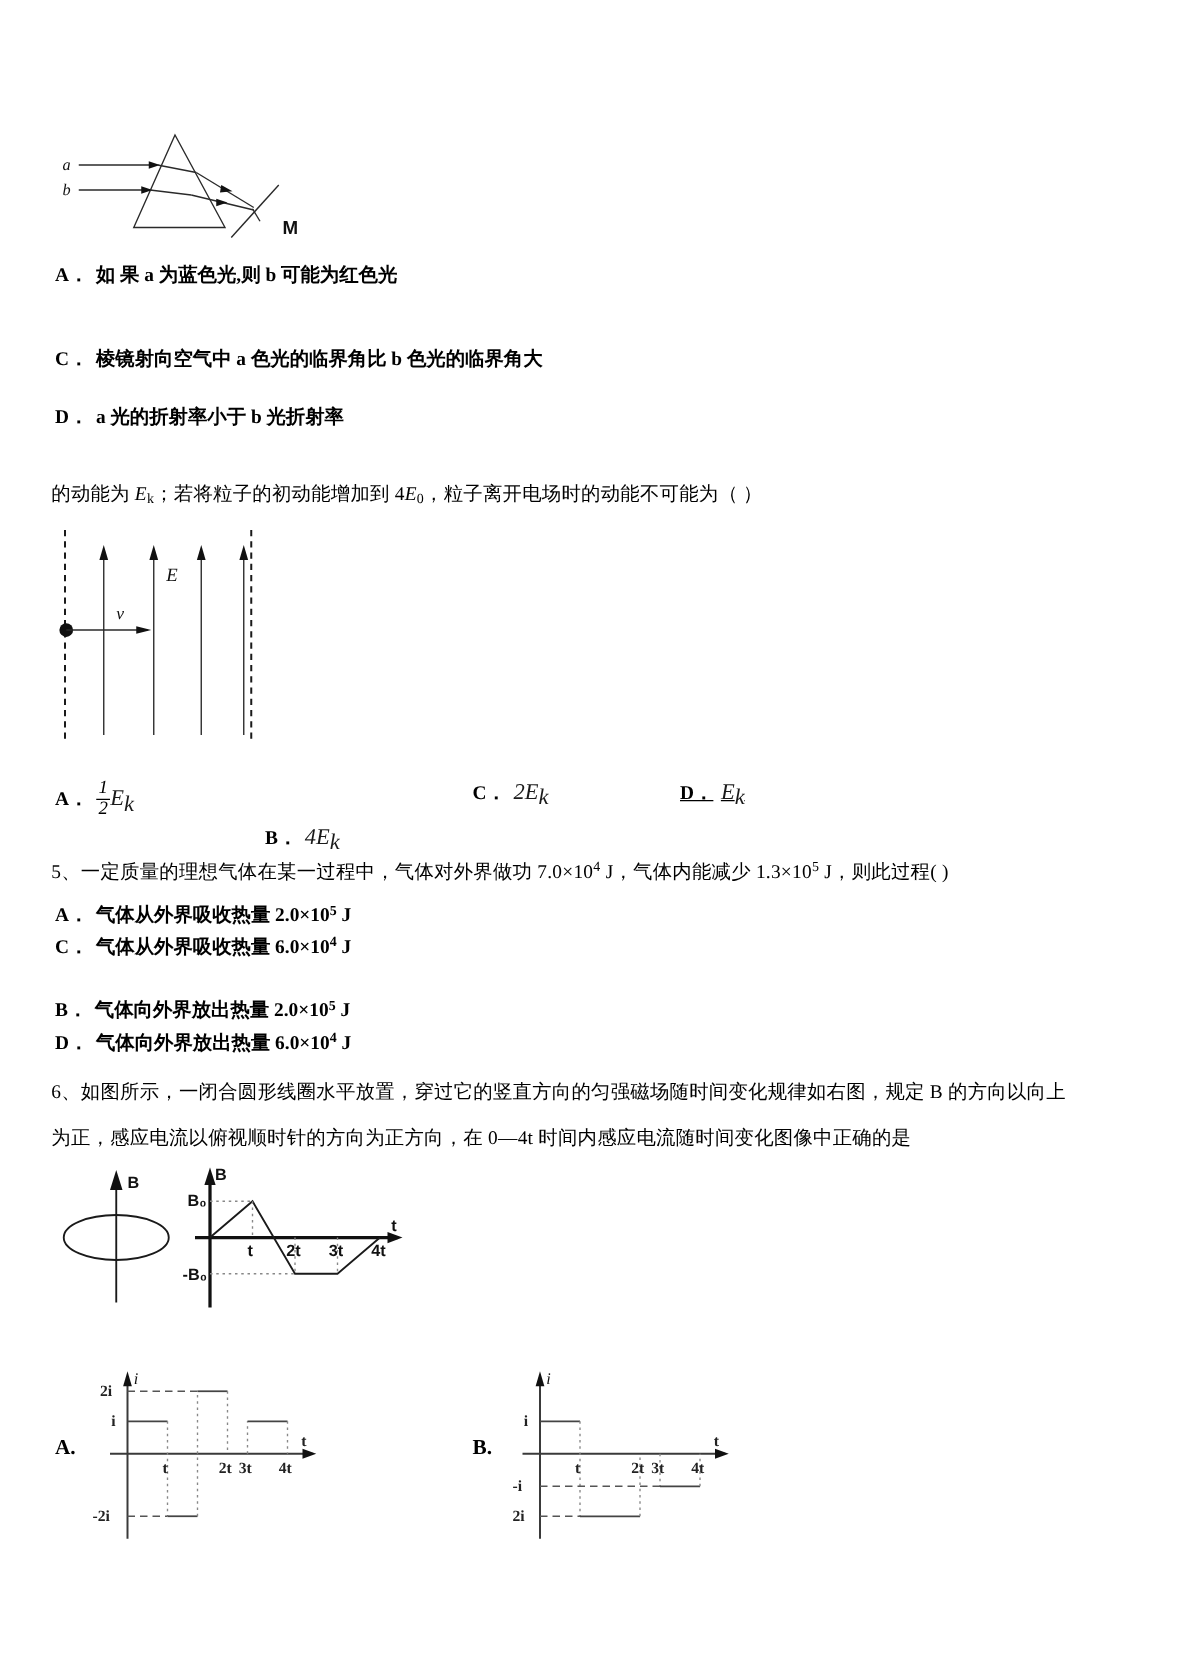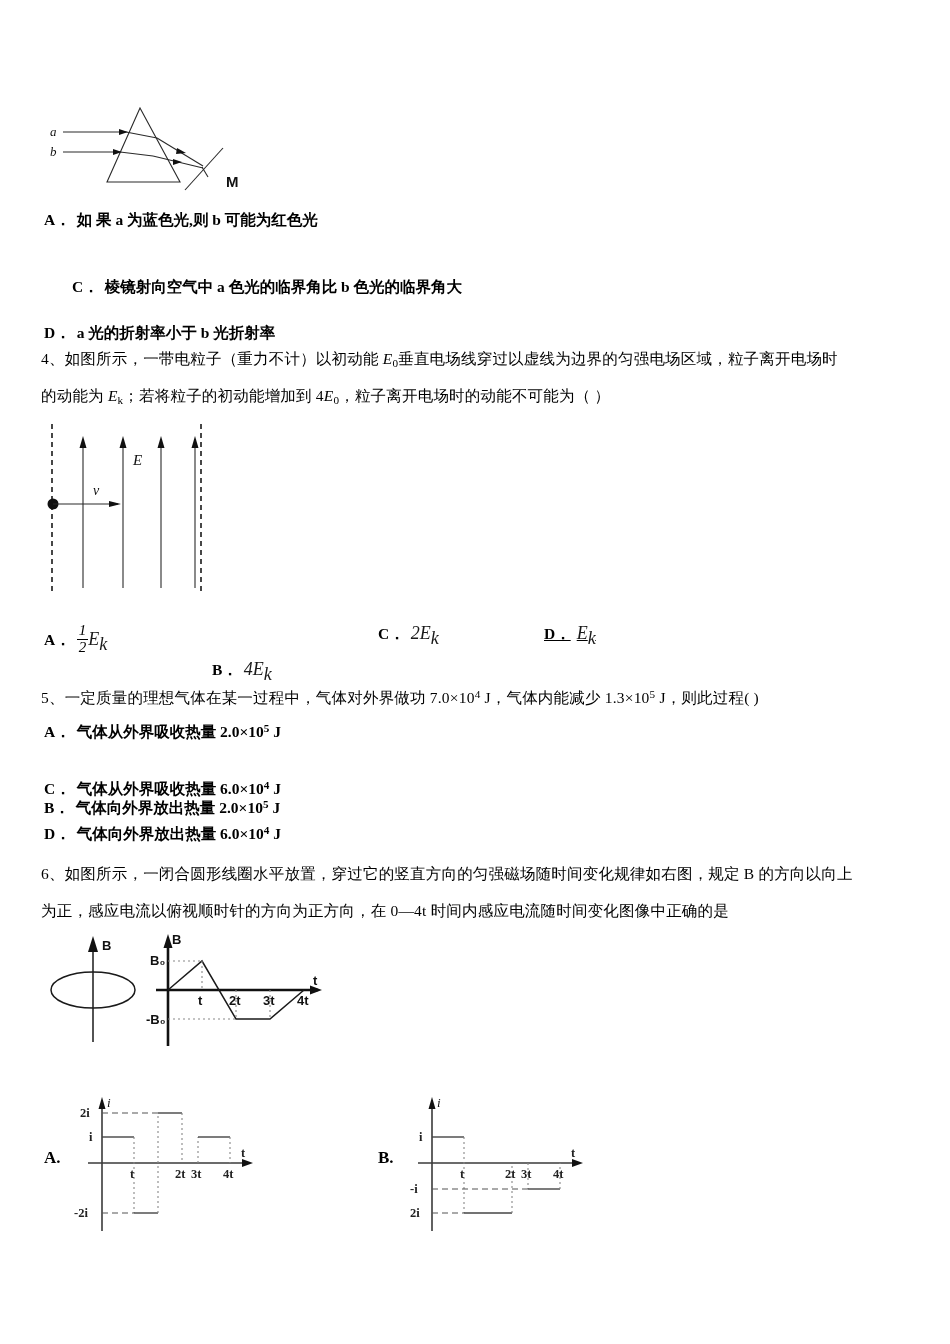--- a/index.html
+++ b/index.html
@@ -111,30 +111,27 @@
       <line class="thin" x1="157" y1="77" x2="163" y2="87"></line>
       <text class="lbl-i" x="5" y="46">a</text>
       <text class="lbl-i" x="5" y="66">b</text>
       <text x="181" y="97" style="font-family:'Liberation Sans',sans-serif;font-size:15px;font-weight:bold;fill:#111;">M</text>
     </svg>
   </div>
 
   <div class="opt" style="left:44px; top:210px;">
     <span class="lbl">A．</span><span class="optbody">如 果 a 为蓝色光,则 b 可能为红色光</span>
   </div>
-  <div class="opt" style="left:44px; top:277px;margin-left:28px;">
+  <div class="opt" style="left:44px; top:277px;">
     <span class="lbl">C．</span><span class="optbody">棱镜射向空气中 a 色光的临界角比 b 色光的临界角大</span>
   </div>
   <div class="opt" style="left:44px; top:311px;margin-top:12px;">
     <span class="lbl">D．</span><span class="optbody">a 光的折射率小于 b 光折射率</span>
   </div>
 
-  <div class="qline" style="left:41px; top:347px;">
-    <span>4、如图所示，一带电粒子（重力不计）以初动能 </span><span class="ital">E</span><sub>0</sub><span>垂直电场线穿过以虚线为边界的匀强电场区域，粒子离开电场时</span>
-  </div>
   <div class="qline" style="left:41px; top:384px;text-align:center;">
     <span>的动能为 </span><span class="ital">E</span><sub>k</sub><span>；若将粒子的初动能增加到 4</span><span class="ital">E</span><sub>0</sub><span>，粒子离开电场时的动能不可能为（      ）</span>
   </div>
 
   <div class="fig" style="left:38px; top:420px;">
     <svg width="200" height="180" viewBox="0 0 200 180">
 
       <line class="dash" x1="14" y1="4" x2="14" y2="172"></line>
       <line class="dash" x1="163" y1="4" x2="163" y2="172"></line>
 
@@ -172,21 +169,21 @@
   <div class="qline" style="left:41px; top:686px;">
     <span>5、一定质量的理想气体在某一过程中，气体对外界做功 7.0×10</span><sup>4</sup><span> J，气体内能减少 1.3×10</span><sup>5</sup><span> J，则此过程(      )</span>
   </div>
 
   <div class="opt" style="left:44px; top:722px;">
     <span class="lbl">A．</span><span class="optbody">气体从外界吸收热量 2.0×10</span><sup class="optbody">5</sup><span class="optbody"> J</span>
   </div>
   <div class="opt" style="left:44px; top:756px;margin-top:42px;">
     <span class="lbl">B．</span><span class="optbody">气体向外界放出热量 2.0×10</span><sup class="optbody">5</sup><span class="optbody"> J</span>
   </div>
-  <div class="opt" style="left:44px; top:779px;">
+  <div class="opt" style="left:44px; top:747px;">
     <span class="lbl">C．</span><span class="optbody">气体从外界吸收热量 6.0×10</span><sup class="optbody">4</sup><span class="optbody"> J</span>
   </div>
   <div class="opt" style="left:44px; top:824px;">
     <span class="lbl">D．</span><span class="optbody">气体向外界放出热量 6.0×10</span><sup class="optbody">4</sup><span class="optbody"> J</span>
   </div>
 
   <div class="qline" style="left:41px; top:862px;">6、如图所示，一闭合圆形线圈水平放置，穿过它的竖直方向的匀强磁场随时间变化规律如右图，规定 B 的方向以向上</div>
   <div class="qline" style="left:41px; top:899px;">为正，感应电流以俯视顺时针的方向为正方向，在 0—4t 时间内感应电流随时间变化图像中正确的是</div>
 
   <div class="fig" style="left:45px; top:928px;">

